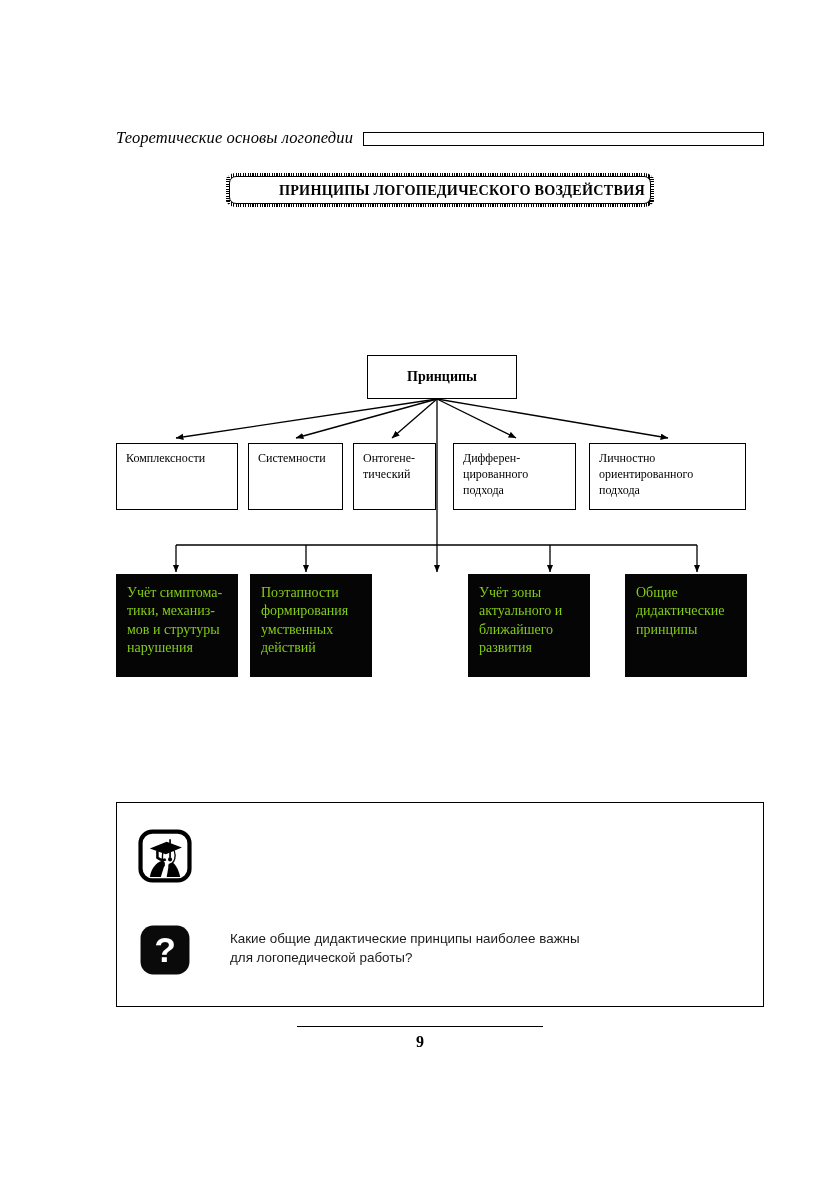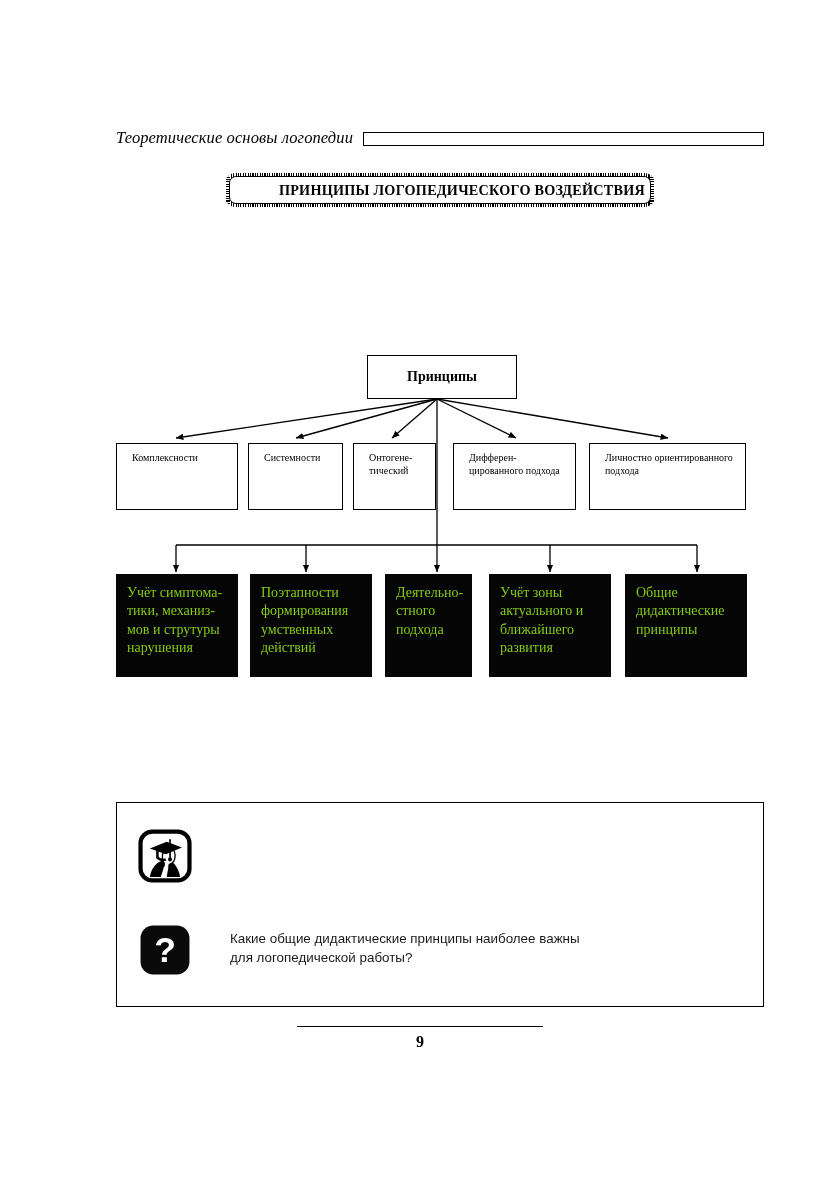--- a/index.html
+++ b/index.html
@@ -126,24 +126,23 @@
   .node-root .node-text {
     font-family: "Liberation Serif", "DejaVu Serif", serif;
     font-weight: bold;
     font-size: 14px;
   }
   .node-lvl2 {
     padding: 7px 9px 0 9px;
   }
   .node-lvl2 .node-text {
     font-family: "Liberation Serif", "DejaVu Serif", serif;
-    font-size: 10px;
+    font-size: 12px;
     line-height: 1.33;
     display: block;
-    margin-left: 6px;
   }
   .node-black {
     background: #050505;
     border: none;
     padding: 10px 9px 0 11px;
   }
   .node-black .node-text {
     font-family: "Liberation Serif", "DejaVu Serif", serif;
     font-size: 14px;
     line-height: 1.32;
@@ -278,26 +277,21 @@
 тики, механиз-
 мов и струтуры
 нарушения</span>
   </div>
   <div class="node node-black" style="left:250px; top:574px; width:122px; height:103px;">
     <span class="node-text">Поэтапности
 формирования
 умственных
 действий</span>
   </div>
-  <div class="node node-black" style="left:385px; top:574px; width:87px; height:103px;">
-    <span class="node-text">Деятельно-
-стного
-подхода</span>
-  </div>
-  <div class="node node-black" style="left:489px; top:574px; width:122px; height:103px;">
+  <div class="node node-black" style="left:468px; top:574px; width:122px; height:103px;">
     <span class="node-text">Учёт зоны
 актуального
 и ближайшего
 развития</span>
   </div>
   <div class="node node-black" style="left:625px; top:574px; width:122px; height:103px;">
     <span class="node-text">Общие
 дидактические
 принципы</span>
   </div>

